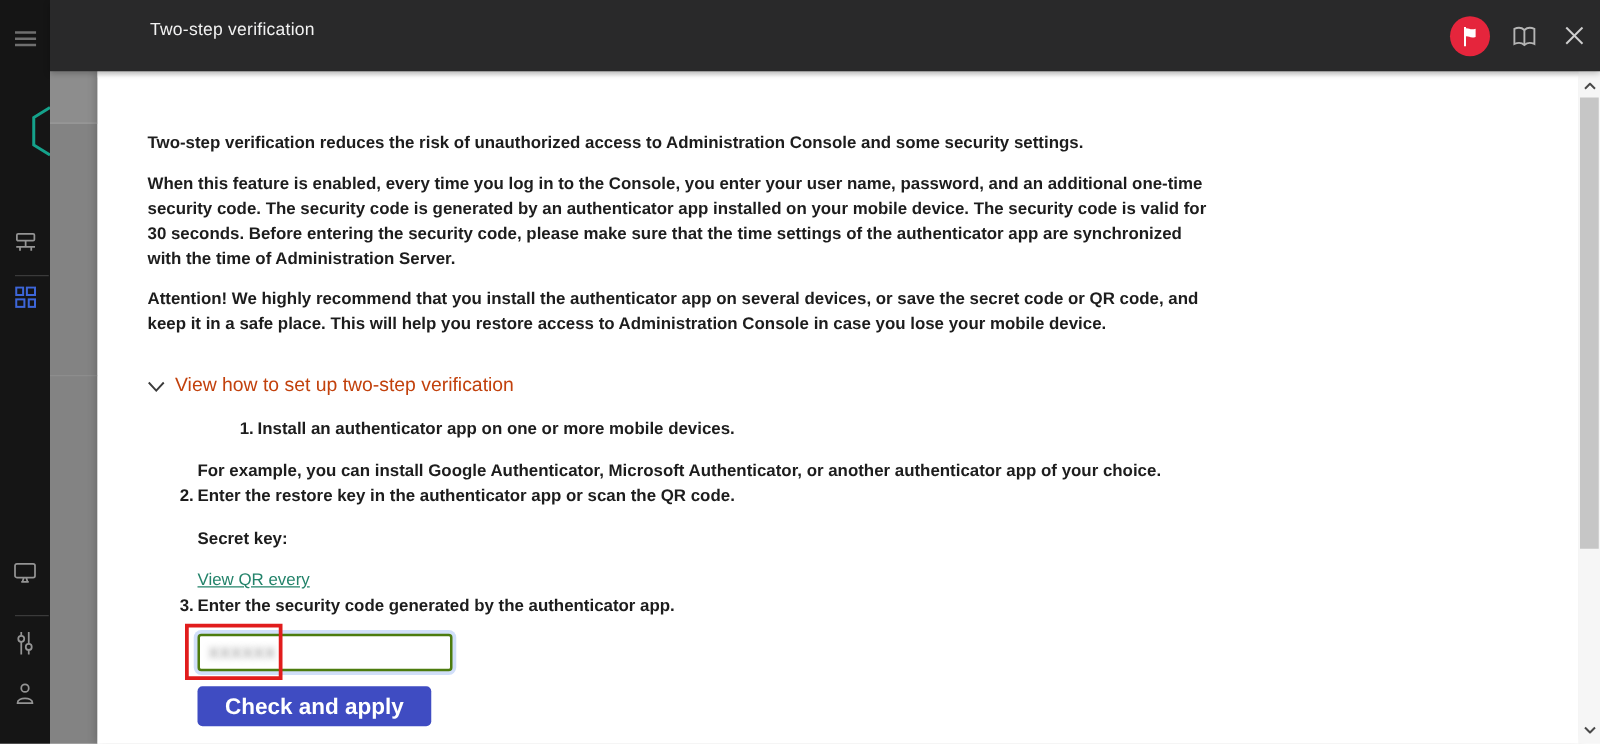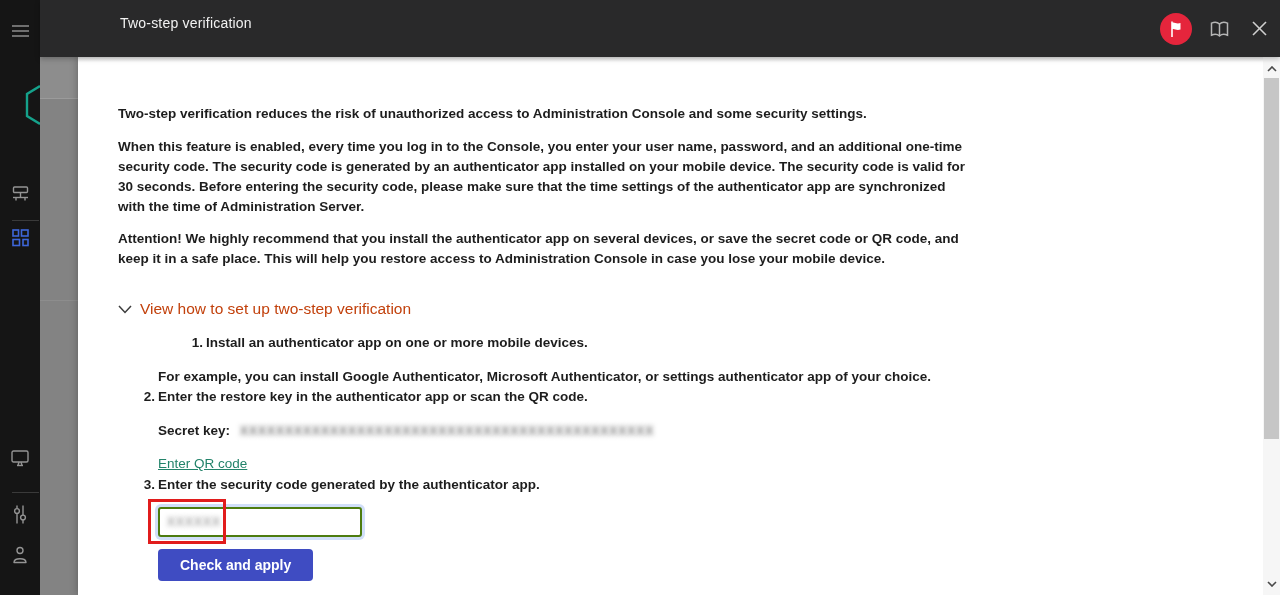--- a/index.html
+++ b/index.html
@@ -43,21 +43,21 @@
              font-size:12px; user-select:none; }
   .qr-link { position:absolute; left:80px; color:#23836a; font-size:13.5px;
              text-decoration:underline; cursor:pointer; }
   .code-field { position:absolute; left:80px; top:450px; width:204px; height:30px;
                 border:2px solid #4d7c0f; border-radius:3px; background:#fff;
                 box-shadow:0 0 0 3px rgba(90,140,235,.28);
                 display:flex; align-items:center; padding-left:7px; cursor:text; }
   .annot-red { position:absolute; left:70px; top:442px; width:78px; height:45px;
                border:3px solid #e11c1c; z-index:60; pointer-events:none; }
   .apply-btn { position:absolute; left:80px; top:492px; height:32px; padding:0 22px;
-               background:#3f4cc2; color:#ffffff; font-size:14px; font-weight:700;
+               background:#3f4cc2; color:#ffffff; font-size:18px; font-weight:700;
                font-family:"Liberation Sans", sans-serif;
                border:none; border-radius:4px; cursor:pointer; display:flex; align-items:center; }
 
   
   .scrollbar { left:1263px; top:57px; width:17px; height:538px; background:#f6f6f6; z-index:30; }
   .sc-thumb { position:absolute; left:1px; top:21px; width:15px; height:361px; background:#c6c6c6; cursor:pointer; }
   .sc-arrow { position:absolute; left:0; width:17px; height:17px; display:flex; align-items:center; justify-content:center; cursor:pointer; }
 </style>
 </head>
 <body>
@@ -155,31 +155,30 @@
   <div class="section-head" style="top:243px;">
     <svg width="14" height="9" viewBox="0 0 14 9" fill="none" stroke="#3c3c3c" stroke-width="1.5">
       <polyline points="1,1 7,7.5 13,1"></polyline>
     </svg>
     <span>View how to set up two-step verification</span>
   </div>
 
   <div class="step body-text" style="top:276px;margin-left:48px;">
     <span class="num">1.</span><span>Install an authenticator app on one or more mobile devices.</span>
   </div>
-  <div class="abs body-text" style="left:80px; top:310px; width:800px;">For example, you can install Google Authenticator, Microsoft Authenticator, or settings authenticator app of your choice.</div>
+  <div class="abs body-text" style="left:80px; top:310px; width:800px;">For example, you can install Google Authenticator, Microsoft Authenticator, or another authenticator app of your choice.</div>
   <div class="step body-text" style="top:330px;">
     <span class="num">2.</span><span>Enter the restore key in the authenticator app or scan the QR code.</span>
   </div>
 
   <div class="secret-row body-text" style="top:364px;text-align:right;">
     <span>Secret key:</span>
-    <span class="blurred" style="margin-left:10px;">XXXXXXXXXXXXXXXXXXXXXXXXXXXXXXXXXXXXXXXXXXXXXX</span>
-  </div>
-
-  <a class="qr-link" style="top:399px;">Enter QR code</a>
+  </div>
+
+  <a class="qr-link" style="top:399px;">View QR every</a>
 
   <div class="step body-text" style="top:418px;">
     <span class="num">3.</span><span>Enter the security code generated by the authenticator app.</span>
   </div>
 
   <div class="code-field">
     <span class="blurred">XXXXXX</span>
   </div>
 
   <div class="annot-red"></div>

